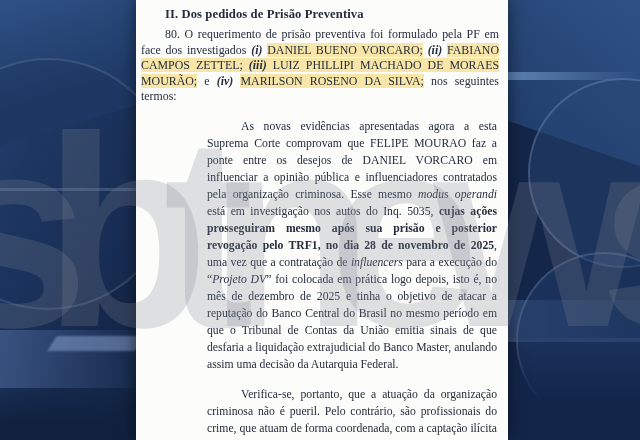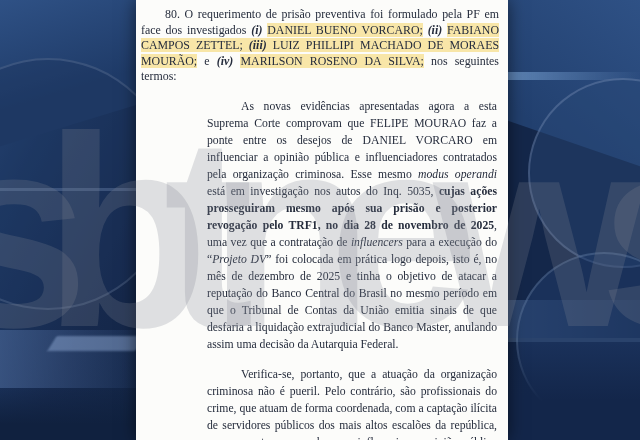--- a/index.html
+++ b/index.html
@@ -96,20 +96,21 @@
     <div class="shape pr-diag"></div>
     <div class="shape pr-bright"></div>
     <div class="shape pr-ringtop"></div>
     <div class="shape pr-midband"></div>
     <div class="shape pr-seam"></div>
     <div class="shape pr-ringbot"></div>
     <div class="shape pr-bottom"></div>
   </div>
 
   <div class="page">
+    <h2 class="heading">II. Dos pedidos de Prisão Preventiva</h2>
     <p class="para"><span>80. O requerimento de prisão preventiva foi formulado pela PF em face dos investigados </span><span class="bi">(i)</span><span> </span><span class="hl">DANIEL BUENO VORCARO;</span><span> </span><span class="bi">(ii)</span><span> </span><span class="hl">FABIANO CAMPOS ZETTEL; </span><span class="bi hl">(iii)</span><span class="hl"> LUIZ PHILLIPI MACHADO DE MORAES MOURÃO;</span><span> e </span><span class="bi">(iv)</span><span> </span><span class="hl">MARILSON ROSENO DA SILVA;</span><span> nos seguintes termos:</span></p>
     <div class="quote-block">
       <p class="quote"><span>As novas evidências apresentadas agora a esta Suprema Corte comprovam que FELIPE MOURAO faz a ponte entre os desejos de DANIEL VORCARO em influenciar a opinião pública e influenciadores contratados pela organização criminosa. Esse mesmo </span><span class="i">modus operandi</span><span> está em investigação nos autos do Inq. 5035, </span><span class="b">cujas ações prosseguiram mesmo após sua prisão e posterior revogação pelo TRF1, no dia 28 de novembro de 2025</span><span>, uma vez que a contratação de </span><span class="i">influencers</span><span> para a execução do “</span><span class="i">Projeto DV</span><span>” foi colocada em prática logo depois, isto é, no mês de dezembro de 2025 e tinha o objetivo de atacar a reputação do Banco Central do Brasil no mesmo período em que o Tribunal de Contas da União emitia sinais de que desfaria a liquidação extrajudicial do Banco Master, anulando assim uma decisão da Autarquia Federal.</span></p>
       <p class="quote"><span>Verifica-se, portanto, que a atuação da organização criminosa não é pueril. Pelo contrário, são profissionais do crime, que atuam de forma coordenada, com a captação ilícita de servidores públicos dos mais altos escalões da república, ao mesmo tempo que buscam influenciar a opinião pública contra os agentes do Estado envolvidos na investigação e desmantelamento do esquema criminoso multibilionário,</span></p>
     </div>
   </div>
 
   <div class="watermark">sbtnews</div>
 
 </div>

